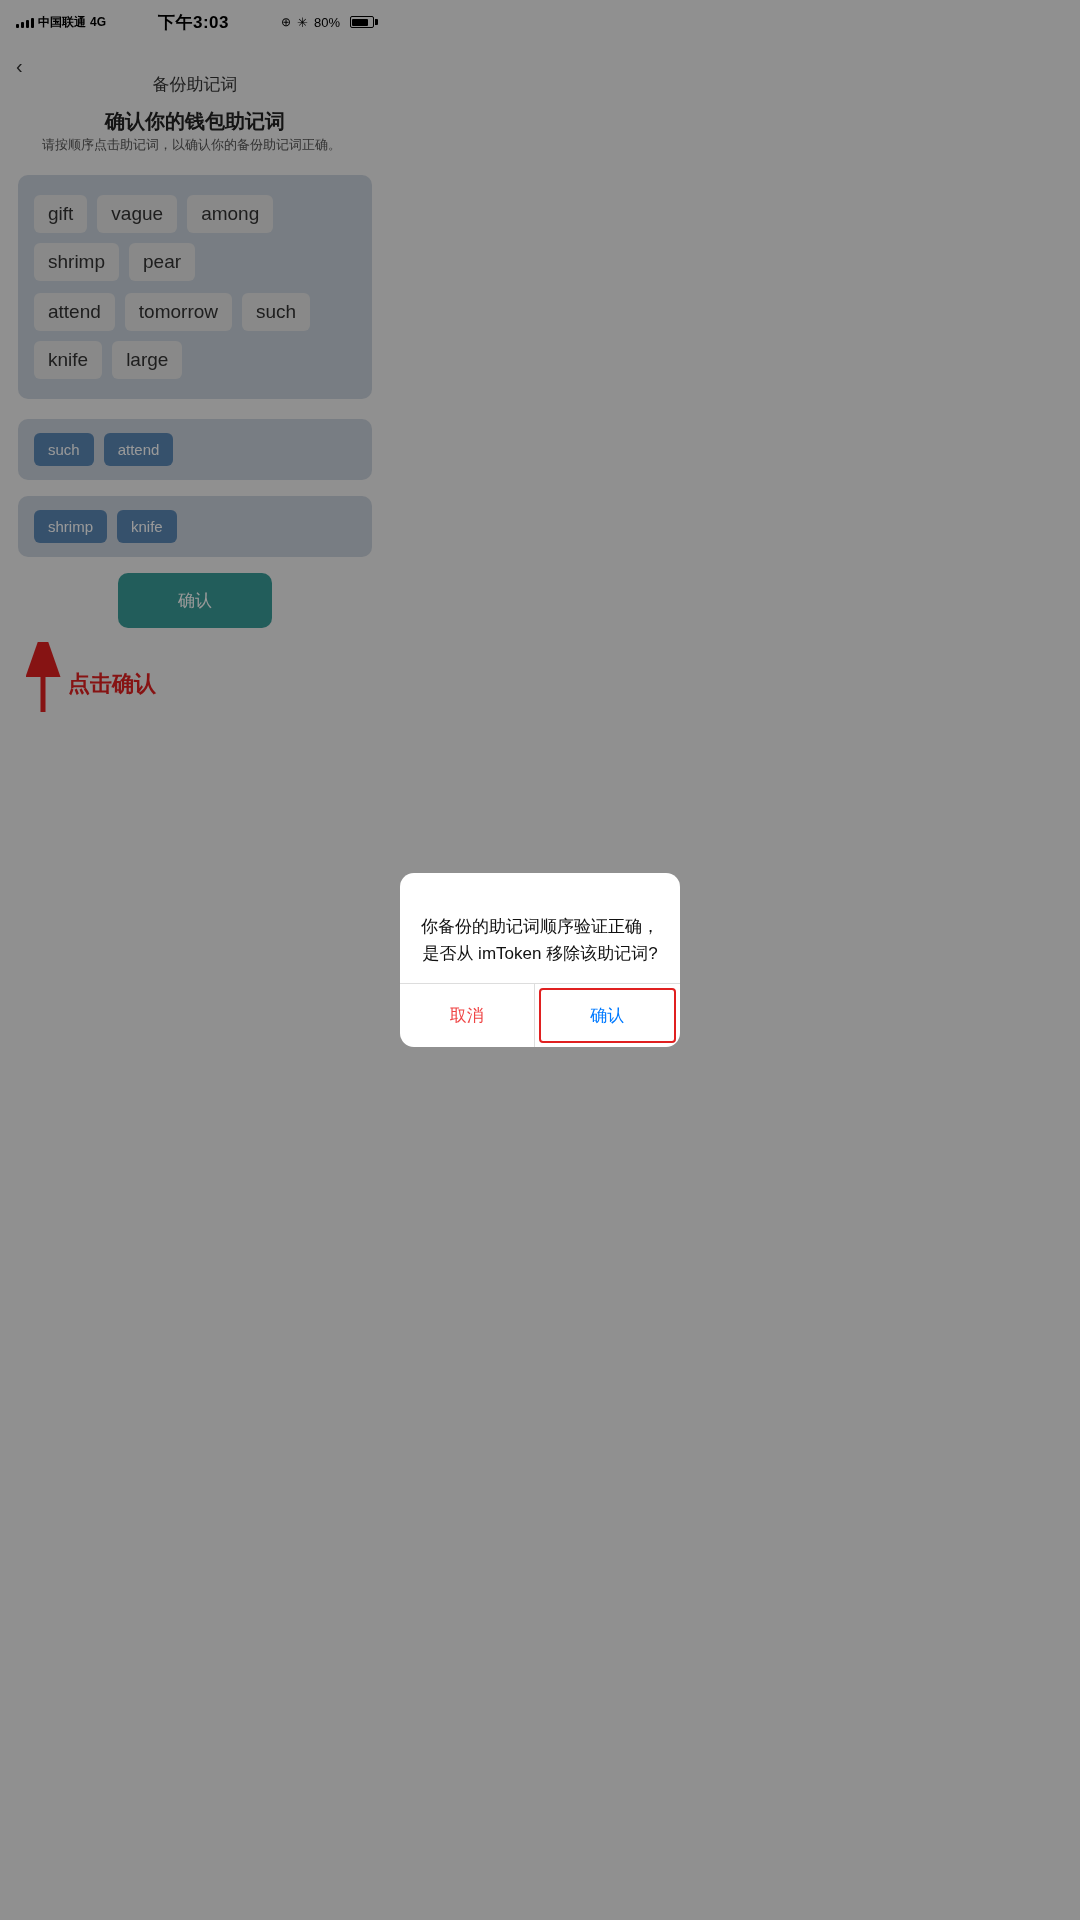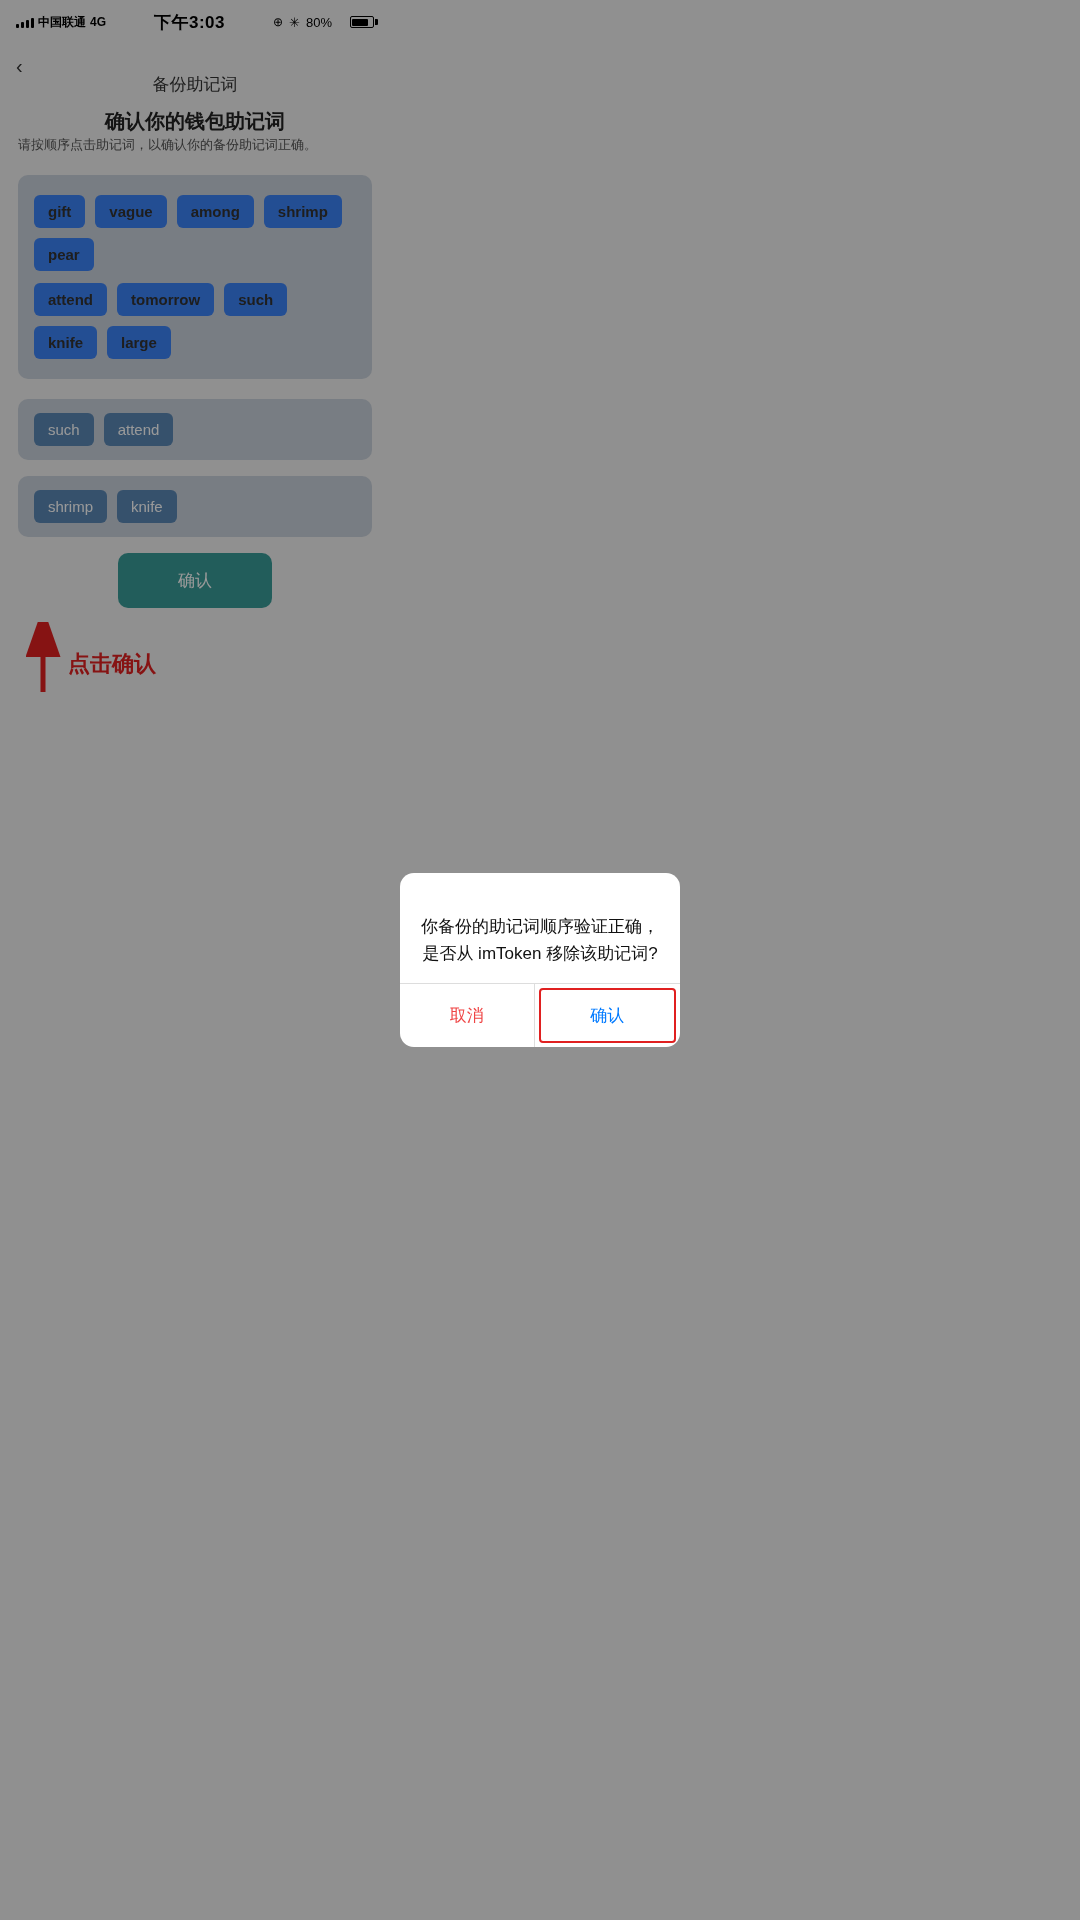--- a/index.html
+++ b/index.html
@@ -49,21 +49,21 @@
     }
     .status-right {
       display: flex;
       align-items: center;
       gap: 6px;
       font-size: 13px;
     }
     .battery {
       display: flex;
       align-items: center;
-      gap: 18px;
+      gap: 10px;
       font-weight: 500;
     }
     .battery-icon {
       width: 24px;
       height: 12px;
       border: 1.5px solid #000;
       border-radius: 2px;
       position: relative;
       padding: 1.5px;
     }
@@ -120,20 +120,21 @@
       font-size: 20px;
       font-weight: 600;
       color: #222;
     }
 
     .page-desc {
       font-size: 13px;
       color: #555;
       margin-bottom: 20px;
       line-height: 1.5;
+      margin-left: 24px;
     }
 
     
     .word-grid-box {
       background: #c8d0da;
       border-radius: 10px;
       padding: 20px 16px;
       margin-bottom: 20px;
     }
 
@@ -141,26 +142,26 @@
       display: flex;
       gap: 10px;
       margin-bottom: 12px;
       flex-wrap: wrap;
     }
     .word-row:last-child {
       margin-bottom: 0;
     }
 
     .word-tag {
-      background: #3b82f6;
+      background: #e5e5e5;
       border-radius: 6px;
       padding: 8px 14px;
-      font-size: 15px;
+      font-size: 19px;
       color: #333;
-      font-weight: 700;
+      font-weight: 400;
     }
 
     
     .selected-area {
       background: #c8d0da;
       border-radius: 10px;
       padding: 14px 16px;
       margin-bottom: 16px;
       min-height: 56px;
       display: flex;

